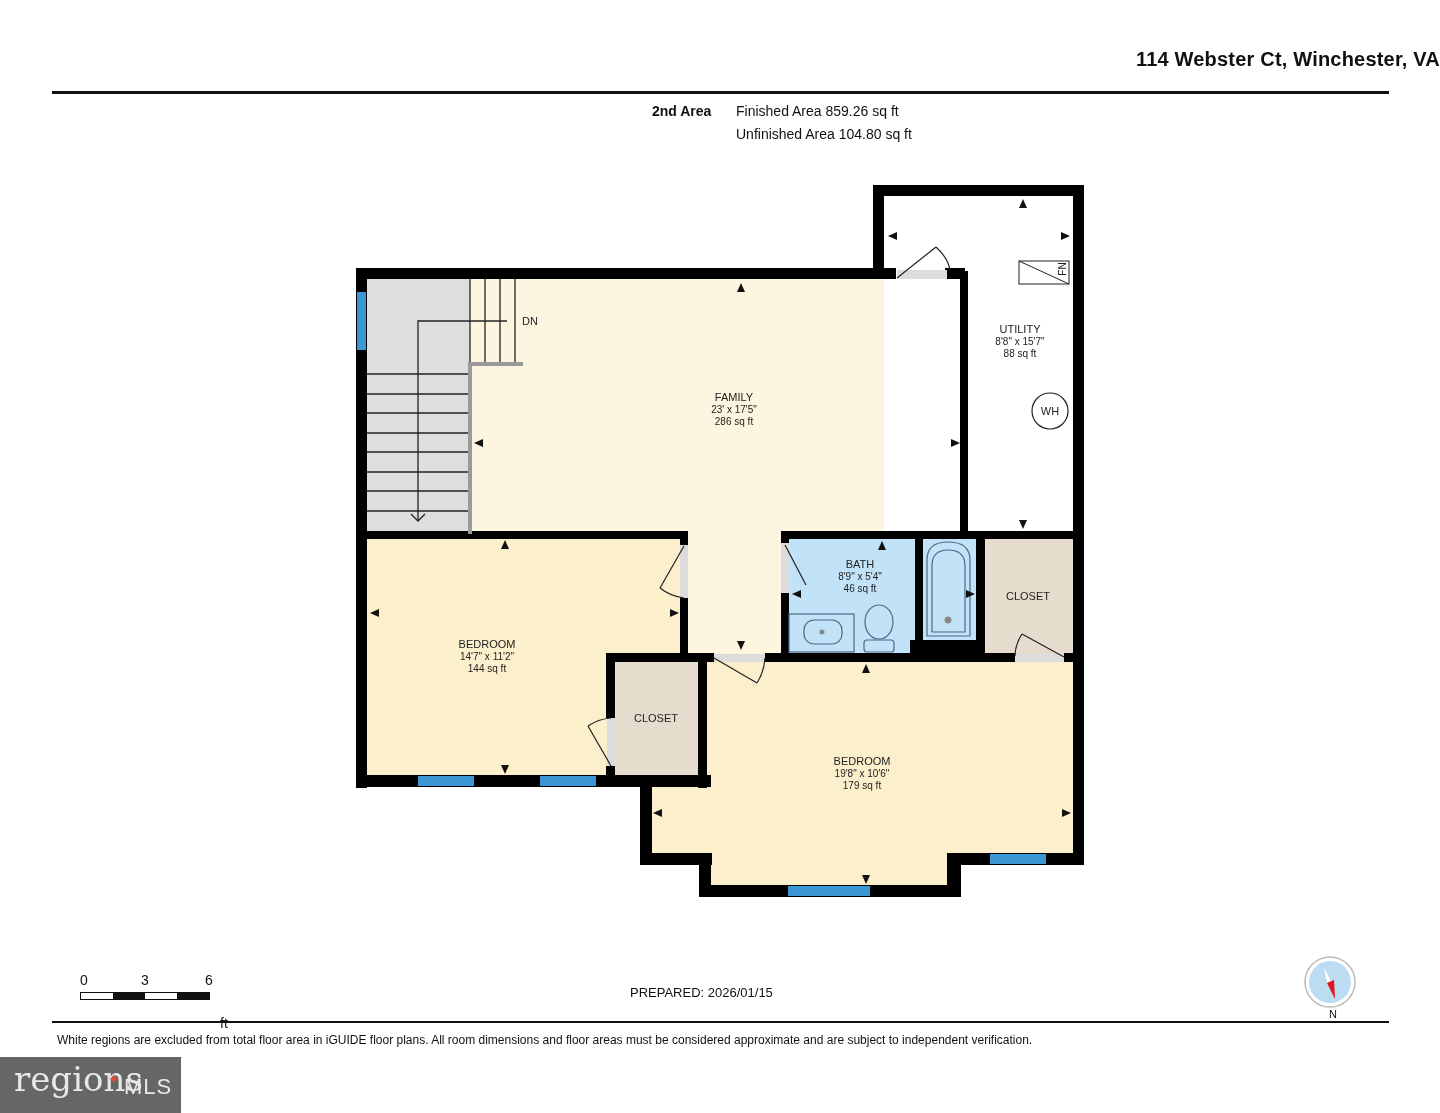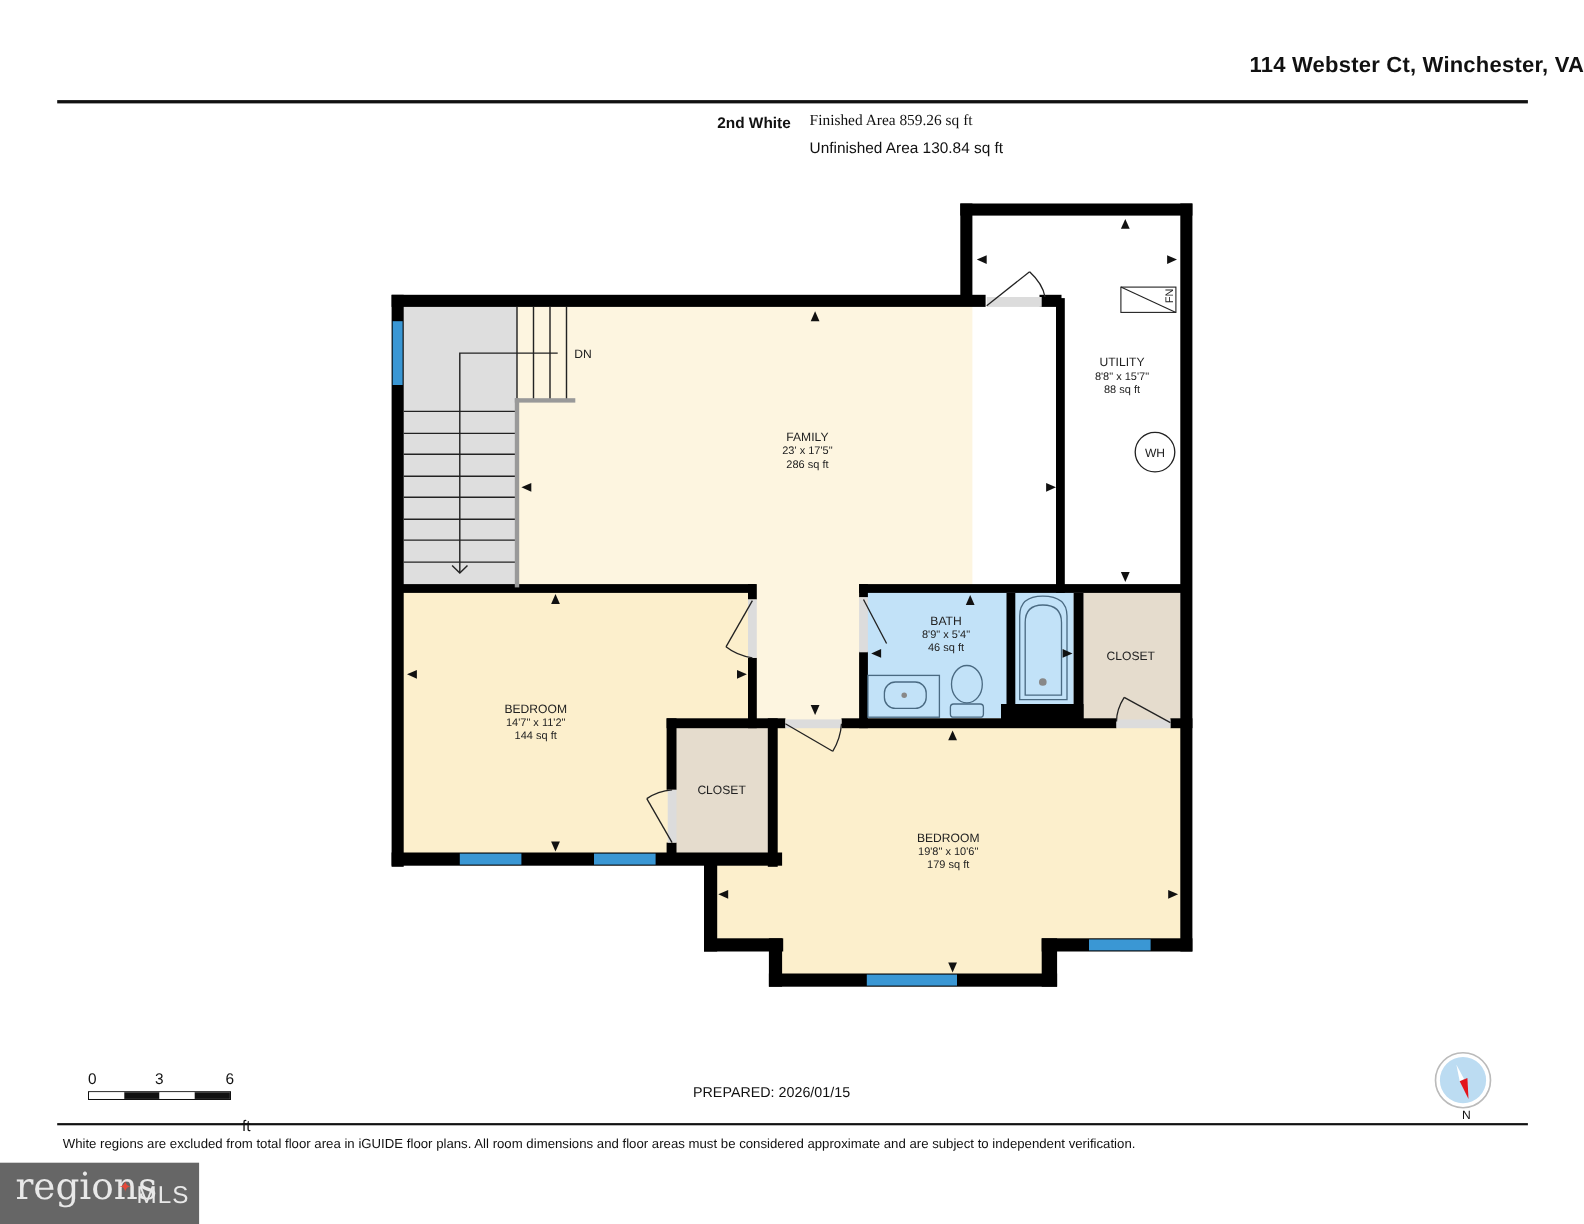--- a/index.html
+++ b/index.html
@@ -1,21 +1,21 @@
 <!DOCTYPE html>
 <html><head>
 <meta charset="utf-8">
 <style>
   html, body { margin:0; padding:0; background:#ffffff; }
   body { width:1440px; height:1113px; position:relative; overflow:hidden; font-family:"Liberation Sans", sans-serif; color:#111; }
   .title { position:absolute; left:0; width:1440px; top:48px; text-align:right; font-size:20px; font-weight:bold; letter-spacing:0.2px; }
   .rule-top { position:absolute; left:52px; width:1337px; top:91px; height:3px; background:#111; }
   .floor-label { position:absolute; left:652px; top:103px; font-size:14px; font-weight:bold; }
   .area-line { position:absolute; left:736px; font-size:14px; }
-  .area-fin { top:103px;font-family:Liberation Serif, serif; }
+  .area-fin { top:103px; }
   .area-unf { top:126px; }
   #plan { position:absolute; left:0; top:0; }
   .room-text { font-family:"Liberation Sans", sans-serif; font-size:10px; fill:#222; text-anchor:middle; }
   .room-name { font-size:11px; }
   .scale { position:absolute; left:80px; top:972px; }
   .scale-nums span { position:absolute; top:0; font-size:14px; }
   .scale-bar { position:absolute; top:20px; left:0; width:128px; height:6px; border:1px solid #111; display:flex; }
   .scale-bar div { flex:1; }
   .scale-unit { position:absolute; left:140px; top:16px; font-size:14px;margin-top:27px; }
   .prepared { position:absolute; left:630px; top:985px; font-size:13px; }
@@ -26,23 +26,23 @@
   .logo { position:absolute; left:0; top:1057px; width:181px; height:56px; background:#666666; color:#e8e8e8; }
   .logo-bright { position:absolute; left:14px; top:2px; font-family:"DejaVu Serif", serif; font-size:34px; }
   .logo-mls { position:absolute; left:124px; top:17px; font-size:22px; letter-spacing:1px; }
   .logo-star { position:absolute; left:108px; top:14px; color:#e5493a; font-size:14px; }
 </style>
 </head>
 <body>
 
 <div class="title">114 Webster Ct, Winchester, VA</div>
 <div class="rule-top"></div>
-<div class="floor-label">2nd White</div>
+<div class="floor-label">2nd Area</div>
 <div class="area-line area-fin">Finished Area 859.26 sq ft</div>
-<div class="area-line area-unf">Unfinished Area 130.84 sq ft</div>
+<div class="area-line area-unf">Unfinished Area 104.80 sq ft</div>
 
 <svg id="plan" width="1440" height="1113" viewBox="0 0 1440 1113">
 
   <rect x="365" y="278" width="600" height="380" fill="#fdf5e0"></rect>
   <rect x="365" y="278" width="105" height="256" fill="#dedede"></rect>
   <rect x="884" y="195" width="192" height="338" fill="#ffffff"></rect>
   <rect x="365" y="538" width="318" height="240" fill="#fcefcc"></rect>
   <rect x="613" y="661" width="88" height="115" fill="#e5dccd"></rect>
   <rect x="786" y="538" width="190" height="115" fill="#c2e2f8"></rect>
   <rect x="985" y="538" width="88" height="118" fill="#e5dccd"></rect>

